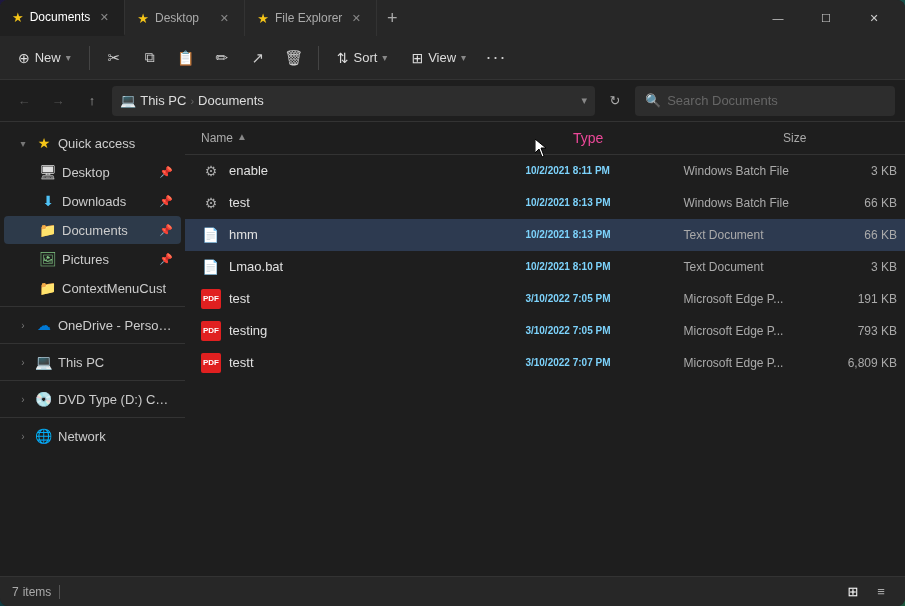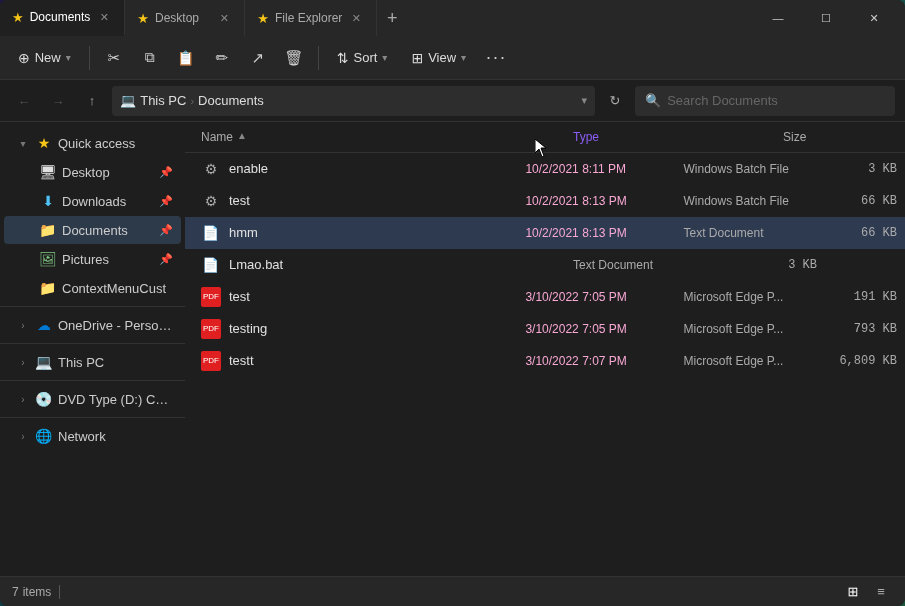--- a/index.html
+++ b/index.html
@@ -365,22 +365,22 @@
     .col-date {
       width: 180px;
       padding: 4px 8px;
       color: #aaa;
       font-size: 12px;
     }
 
     .col-type {
       width: 170px;
       padding: 4px 8px;
-      color: #8b5cf6;
-      font-size: 12px;
+      color: #ec4899;
+      font-size: 14px;
     }
 
     .col-size {
       width: 90px;
       padding: 4px 8px;
       color: #aaa;
       font-size: 12px;
       margin-left: 40px;
     }
 
@@ -427,42 +427,42 @@
       color: #e0e0e0;
       font-size: 13px;
       white-space: nowrap;
       overflow: hidden;
       text-overflow: ellipsis;
     }
 
     .file-date {
       width: 180px;
       padding: 0 8px;
-      color: #f9a8d4;
-      font-size: 12px;
+      color: #7dd3fc;
+      font-size: 10px;
       white-space: nowrap;
+      font-weight: bold;
     }
 
     .file-type {
       width: 170px;
       padding: 0 8px;
       color: #aaa;
       font-size: 12px;
       white-space: nowrap;
       overflow: hidden;
       text-overflow: ellipsis;
     }
 
     .file-size {
       width: 90px;
       padding: 0 8px;
       color: #aaa;
       font-size: 12px;
       text-align: right;
-      font-family: Liberation Mono, monospace;
     }
 
     
     .status-bar {
       display: flex;
       align-items: center;
       justify-content: space-between;
       height: 30px;
       padding: 0 12px;
       background: #272727;
@@ -511,21 +511,21 @@
       height: 12px;
       pointer-events: none;
       z-index: 999;
     }
 
     
     .icon-pdf {
       background: #e02020;
       color: white;
       font-size: 8px;
-      font-weight: normal;
+      font-weight: bold;
       border-radius: 2px;
       width: 20px;
       height: 20px;
       display: flex;
       align-items: center;
       justify-content: center;
     }
 
     .icon-bat {
       color: #aaaaaa;
@@ -767,20 +767,21 @@
     <div class="file-type">Text Document</div>
     <div class="file-size">66 KB</div>
   </div>
           <div class="file-row">
     <div class="file-name-cell">
       <div class="file-icon">
                 <span class="icon-txt">📄</span>
               </div>
       <span class="file-name-text">Lmao.bat</span>
     </div>
+    <div class="file-date">10/2/2021 8:10 PM</div>
     <div class="file-type">Text Document</div>
     <div class="file-size">3 KB</div>
   </div>
           <div class="file-row">
     <div class="file-name-cell">
       <div class="file-icon">
                 <div class="icon-pdf">PDF</div>
               </div>
       <span class="file-name-text">test</span>
     </div>

